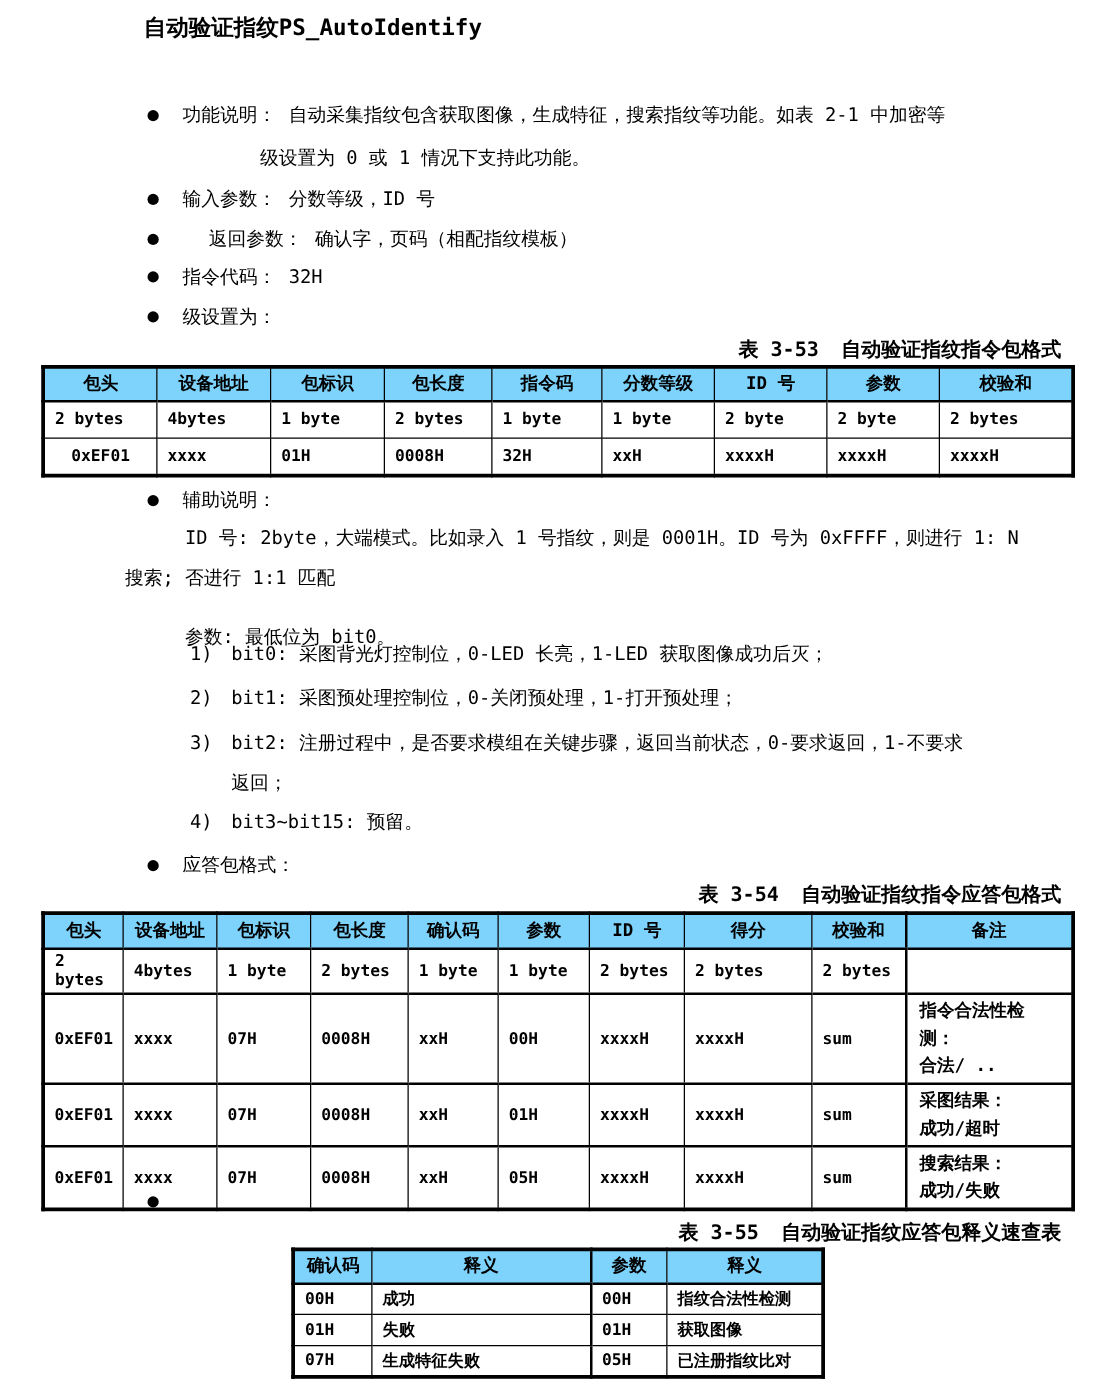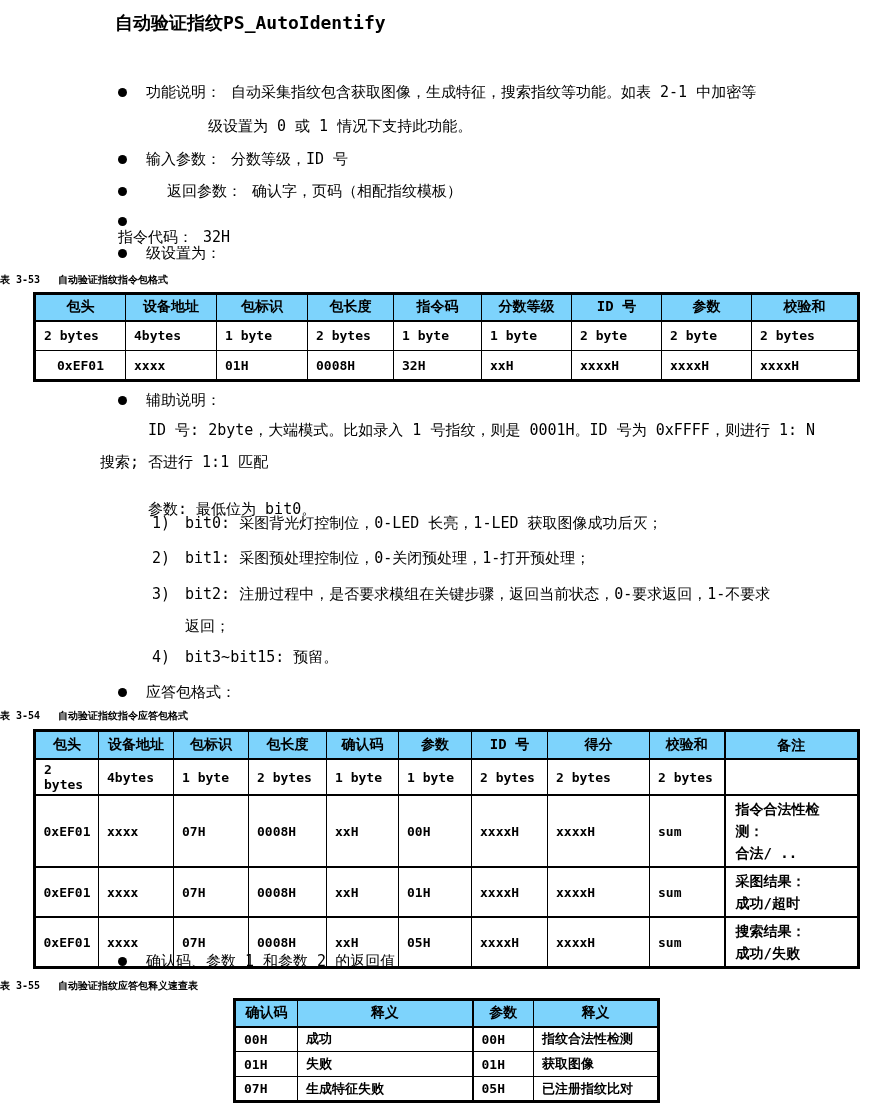--- a/index.html
+++ b/index.html
@@ -14,21 +14,21 @@
   .title { font-size:18px; font-weight:bold; line-height:22px; }
 
   .bullet { display:flex; align-items:flex-start; font-size:15px; line-height:22px; }
   .dot { flex:0 0 auto; width:9px; height:9px; border-radius:50%; background:#000; margin:7px 19px 0 0; }
   .blabel { margin-right:10px; }
   .bodyline { font-size:15px; line-height:22px; }
 
   .numitem { display:flex; font-size:15px; line-height:22px; }
   .inum { flex:0 0 33px; }
 
-  .caption { width:849px; left:0; text-align:left; font-size:10px; line-height:18px; font-weight:bold; }
+  .caption { width:849px; left:0; text-align:right; font-size:16px; line-height:18px; font-weight:bold; }
   .caption .cap-num { margin-right:18px; }
 
   table.doc-table { border-collapse:collapse; table-layout:fixed; border:3px solid #000; }
   table.doc-table th {
     background:#7dd3fc; border:1px solid #000; border-bottom:2px solid #000;
     font-size:14px; font-weight:bold; text-align:center; padding:2px 2px;
   }
   table.doc-table td {
     border:1px solid #000; font-size:13px; font-weight:bold;
     text-align:left; padding:2px 8px; background:#fff;
@@ -63,21 +63,21 @@
 <div class="abs bullet" style="left:118px; top:148px;">
   <span class="dot"></span>
   <div><span class="blabel">输入参数：</span><span>分数等级，ID 号</span></div>
 </div>
 
 <div class="abs bullet" style="left:118px; top:180px;gap:21px;">
   <span class="dot"></span>
   <div><span class="blabel">返回参数：</span><span>确认字，页码（相配指纹模板）</span></div>
 </div>
 
-<div class="abs bullet" style="left:118px; top:210px;flex-direction:column;">
+<div class="abs bullet" style="left:118px; top:210px;">
   <span class="dot"></span>
   <div><span class="blabel">指令代码：</span><span>32H</span></div>
 </div>
 
 <div class="abs bullet" style="left:118px; top:242px;">
   <span class="dot"></span>
   <div><span>级设置为：</span></div>
 </div>
 
 <div class="abs caption" style="top:271px;">
@@ -244,21 +244,20 @@
     <td>xxxxH</td>
     <td>sum</td>
     <td class="remark">搜索结果：
 成功/失败</td>
   </tr>
 </tbody>
   </table>
 
 <div class="abs bullet" style="left:118px; top:950px;">
   <span class="dot"></span>
-  <div><span>确认码、参数 1 和参数 2 的返回值</span></div>
 </div>
 
 <div class="abs caption" style="top:977px;">
   <span class="cap-num">表 3-55</span><span>自动验证指纹应答包释义速查表</span>
 </div>
 
 <table class="doc-table t3" style="position:absolute; left:233px; top:998px; width:424px;">
   <colgroup>
     <col style="width:63px">
       <col style="width:175px">

